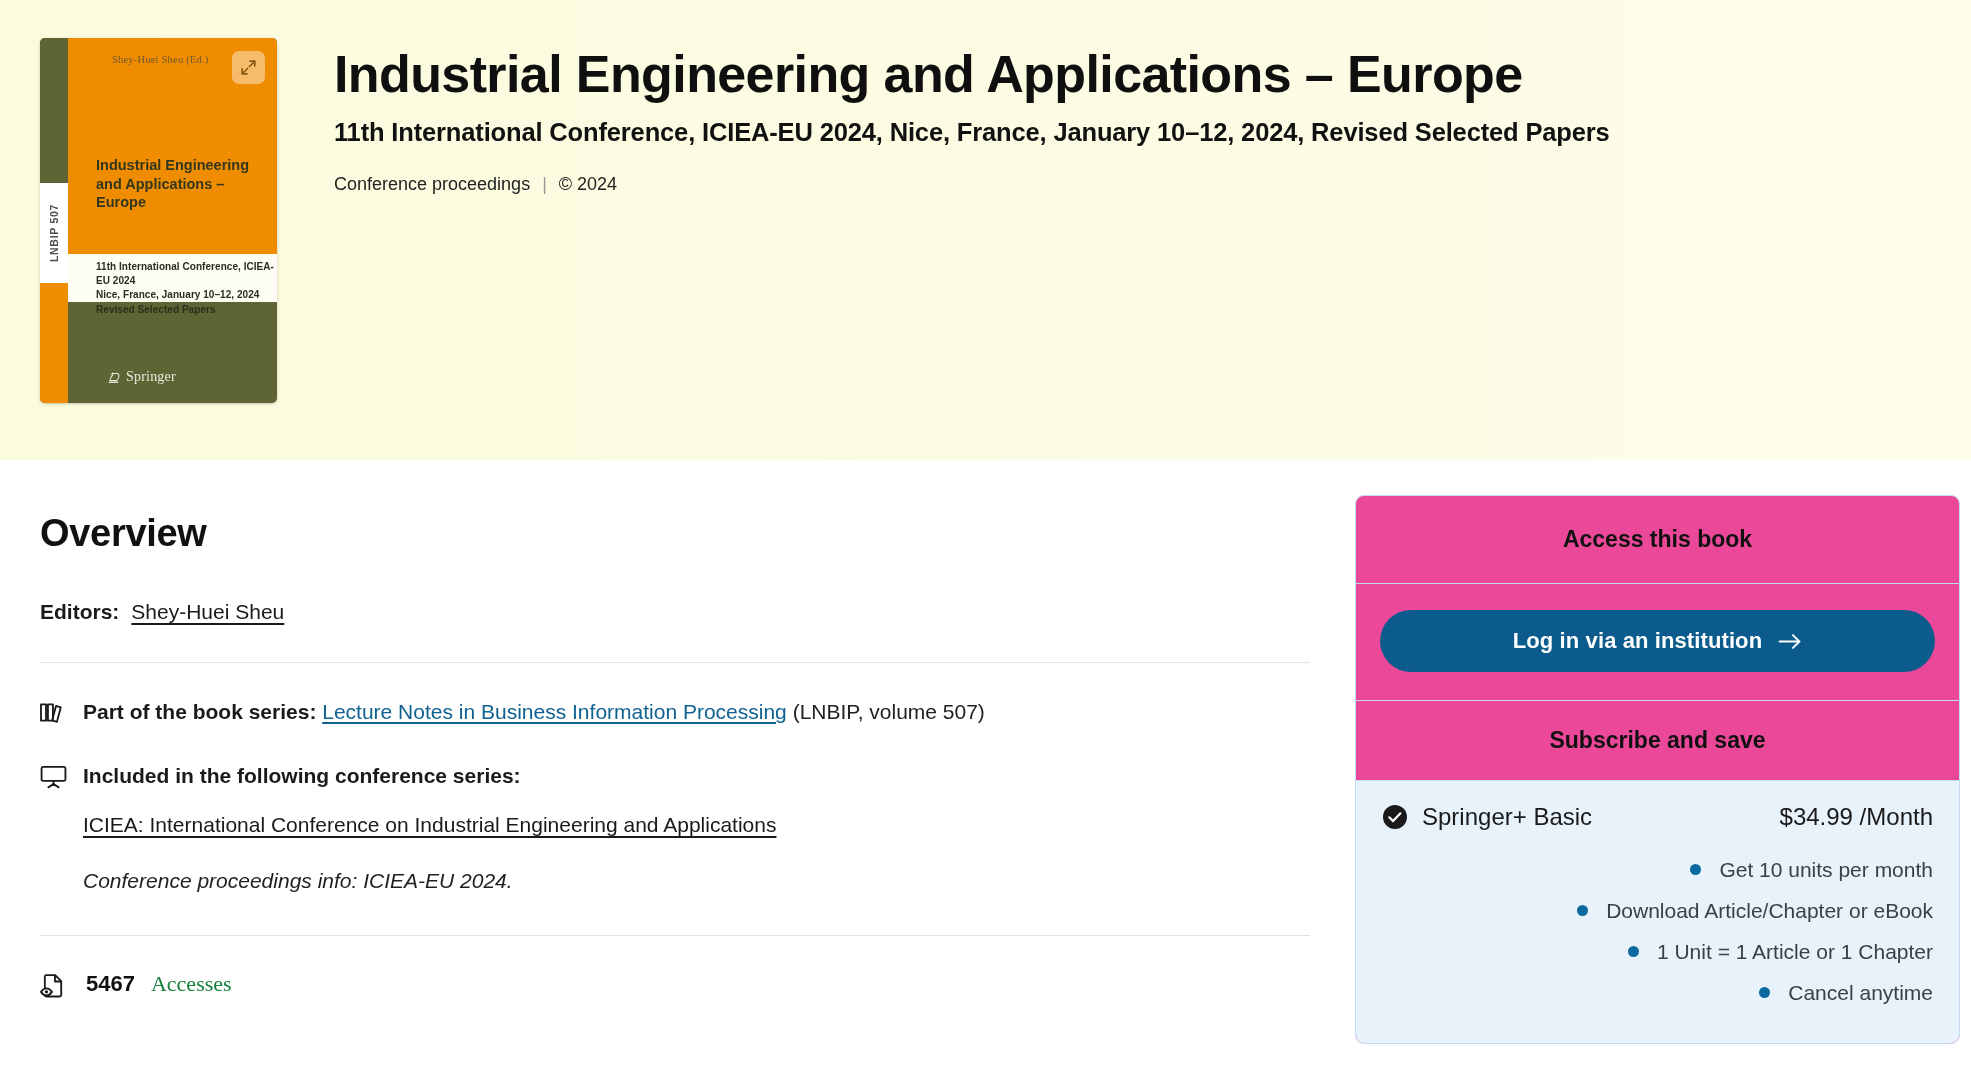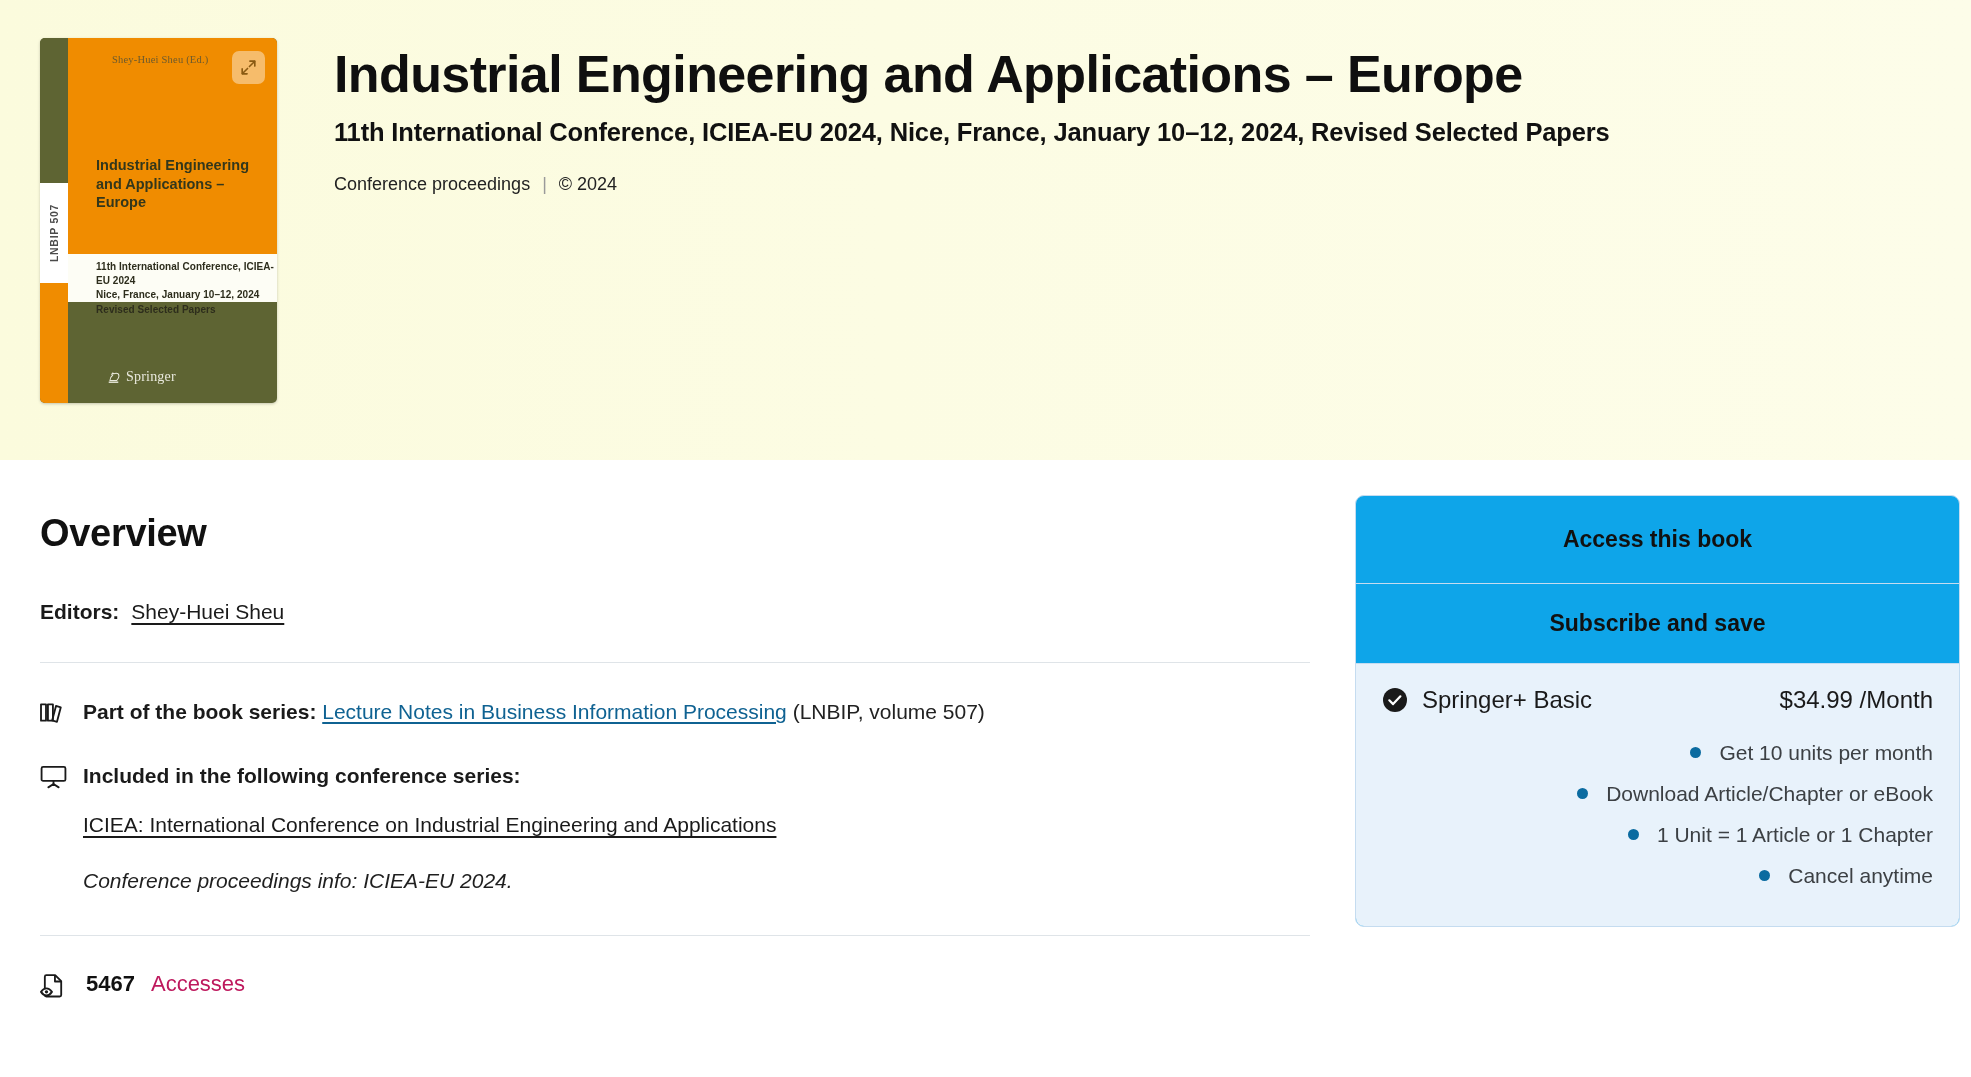--- a/index.html
+++ b/index.html
@@ -259,28 +259,28 @@
   }
 
   .accesses-row {
     display: flex;
     align-items: center;
     gap: 16px;
     margin-top: 34px;
     font-size: 22px;
   }
   .accesses-num { font-weight: 700; color: #111111; }
-  .accesses-word { color: #be185d; }
+  .accesses-word { color: #15803d; font-family: Liberation Serif, serif; }
 
   
   .access-card {
     width: 605px;
     border: 1px solid #c5dcf0;
     border-radius: 9px;
-    background: #0ea5e9;
+    background: #ec4899;
     overflow: hidden;
   }
   .card-header {
     padding: 30px 20px 30px 20px;
     text-align: center;
     font-size: 23px;
     font-weight: 700;
     color: #111111;
     border-bottom: 1px solid #c5dcf0;
   }
@@ -463,20 +463,29 @@
       <span class="accesses-num">5467</span>
       <span class="accesses-word">Accesses</span>
     </div>
   </div>
 
   <div class="side-col">
     <div class="access-card">
 
       <div class="card-header">Access this book</div>
 
+      <div class="card-btn-wrap">
+        <button class="login-btn">
+          <span>Log in via an institution</span>
+          <svg width="24" height="17" viewBox="0 0 25 18" fill="none">
+            <path d="M1.5 9h21" stroke="#ffffff" stroke-width="2" stroke-linecap="round"></path>
+            <path d="M15.6 2.2L22.4 9l-6.8 6.8" stroke="#ffffff" stroke-width="2" stroke-linecap="round" stroke-linejoin="round"></path>
+          </svg>
+        </button>
+      </div>
 
       <div class="card-subhead">Subscribe and save</div>
 
       <div class="plan-panel">
         <div class="plan-top">
           <span class="plan-name">
             <svg width="26" height="26" viewBox="0 0 26 26" fill="none">
               <circle cx="13" cy="13" r="12" fill="#1a1a1a"></circle>
               <path d="M7.3 13.3l3.8 3.8 7.3-7.8" stroke="#ffffff" stroke-width="2.2" stroke-linecap="round" stroke-linejoin="round"></path>
             </svg>

